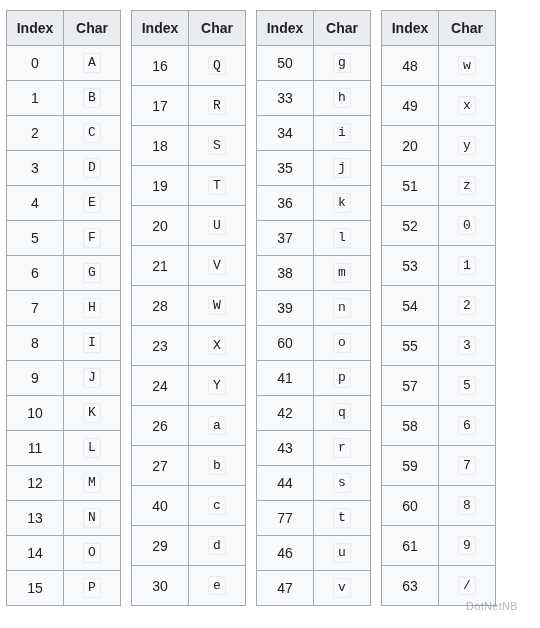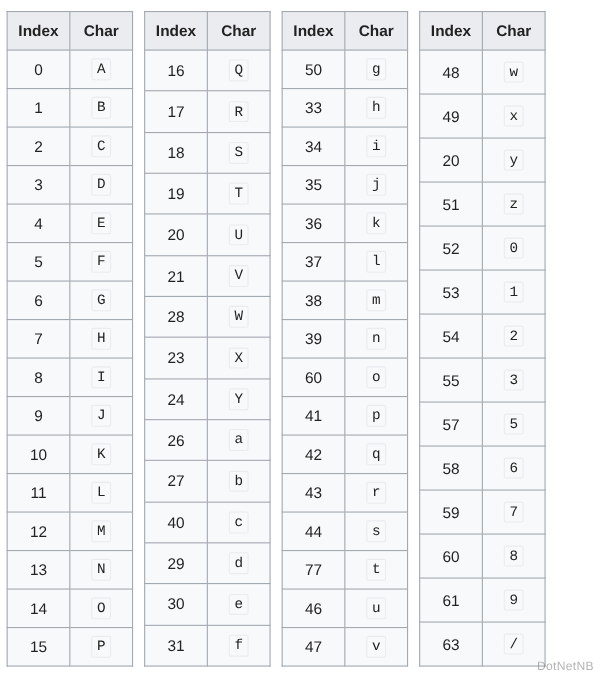--- a/index.html
+++ b/index.html
@@ -42,21 +42,21 @@
     font-family: "Courier New", Courier, monospace;
     font-size: 13px;
     background: #f8f9fa;
     border: 1px solid #eaecf0;
     border-radius: 2px;
     padding: 1px 4px;
     line-height: 1.2;
   }
   .watermark {
     position: absolute;
-    right: 0;
+    right: 22px;
     top: 600px;
     font-size: 11px;
     color: rgba(120,120,120,0.55);
     letter-spacing: 0.3px;
     pointer-events: none;
     text-align: right;
   }
 </style>
 </head>
 <body>
@@ -193,24 +193,20 @@
           <td class="char"><span class="code">c</span></td>
         </tr>
         <tr>
           <td class="idx">29</td>
           <td class="char"><span class="code">d</span></td>
         </tr>
         <tr>
           <td class="idx">30</td>
           <td class="char"><span class="code">e</span></td>
         </tr>
-        <tr>
-          <td class="idx">31</td>
-          <td class="char"><span class="code">f</span></td>
-        </tr>
       </tbody>
     </table>
     <table>
       <thead>
         <tr>
           <th>Index</th>
           <th>Char</th>
         </tr>
       </thead>
       <tbody>

